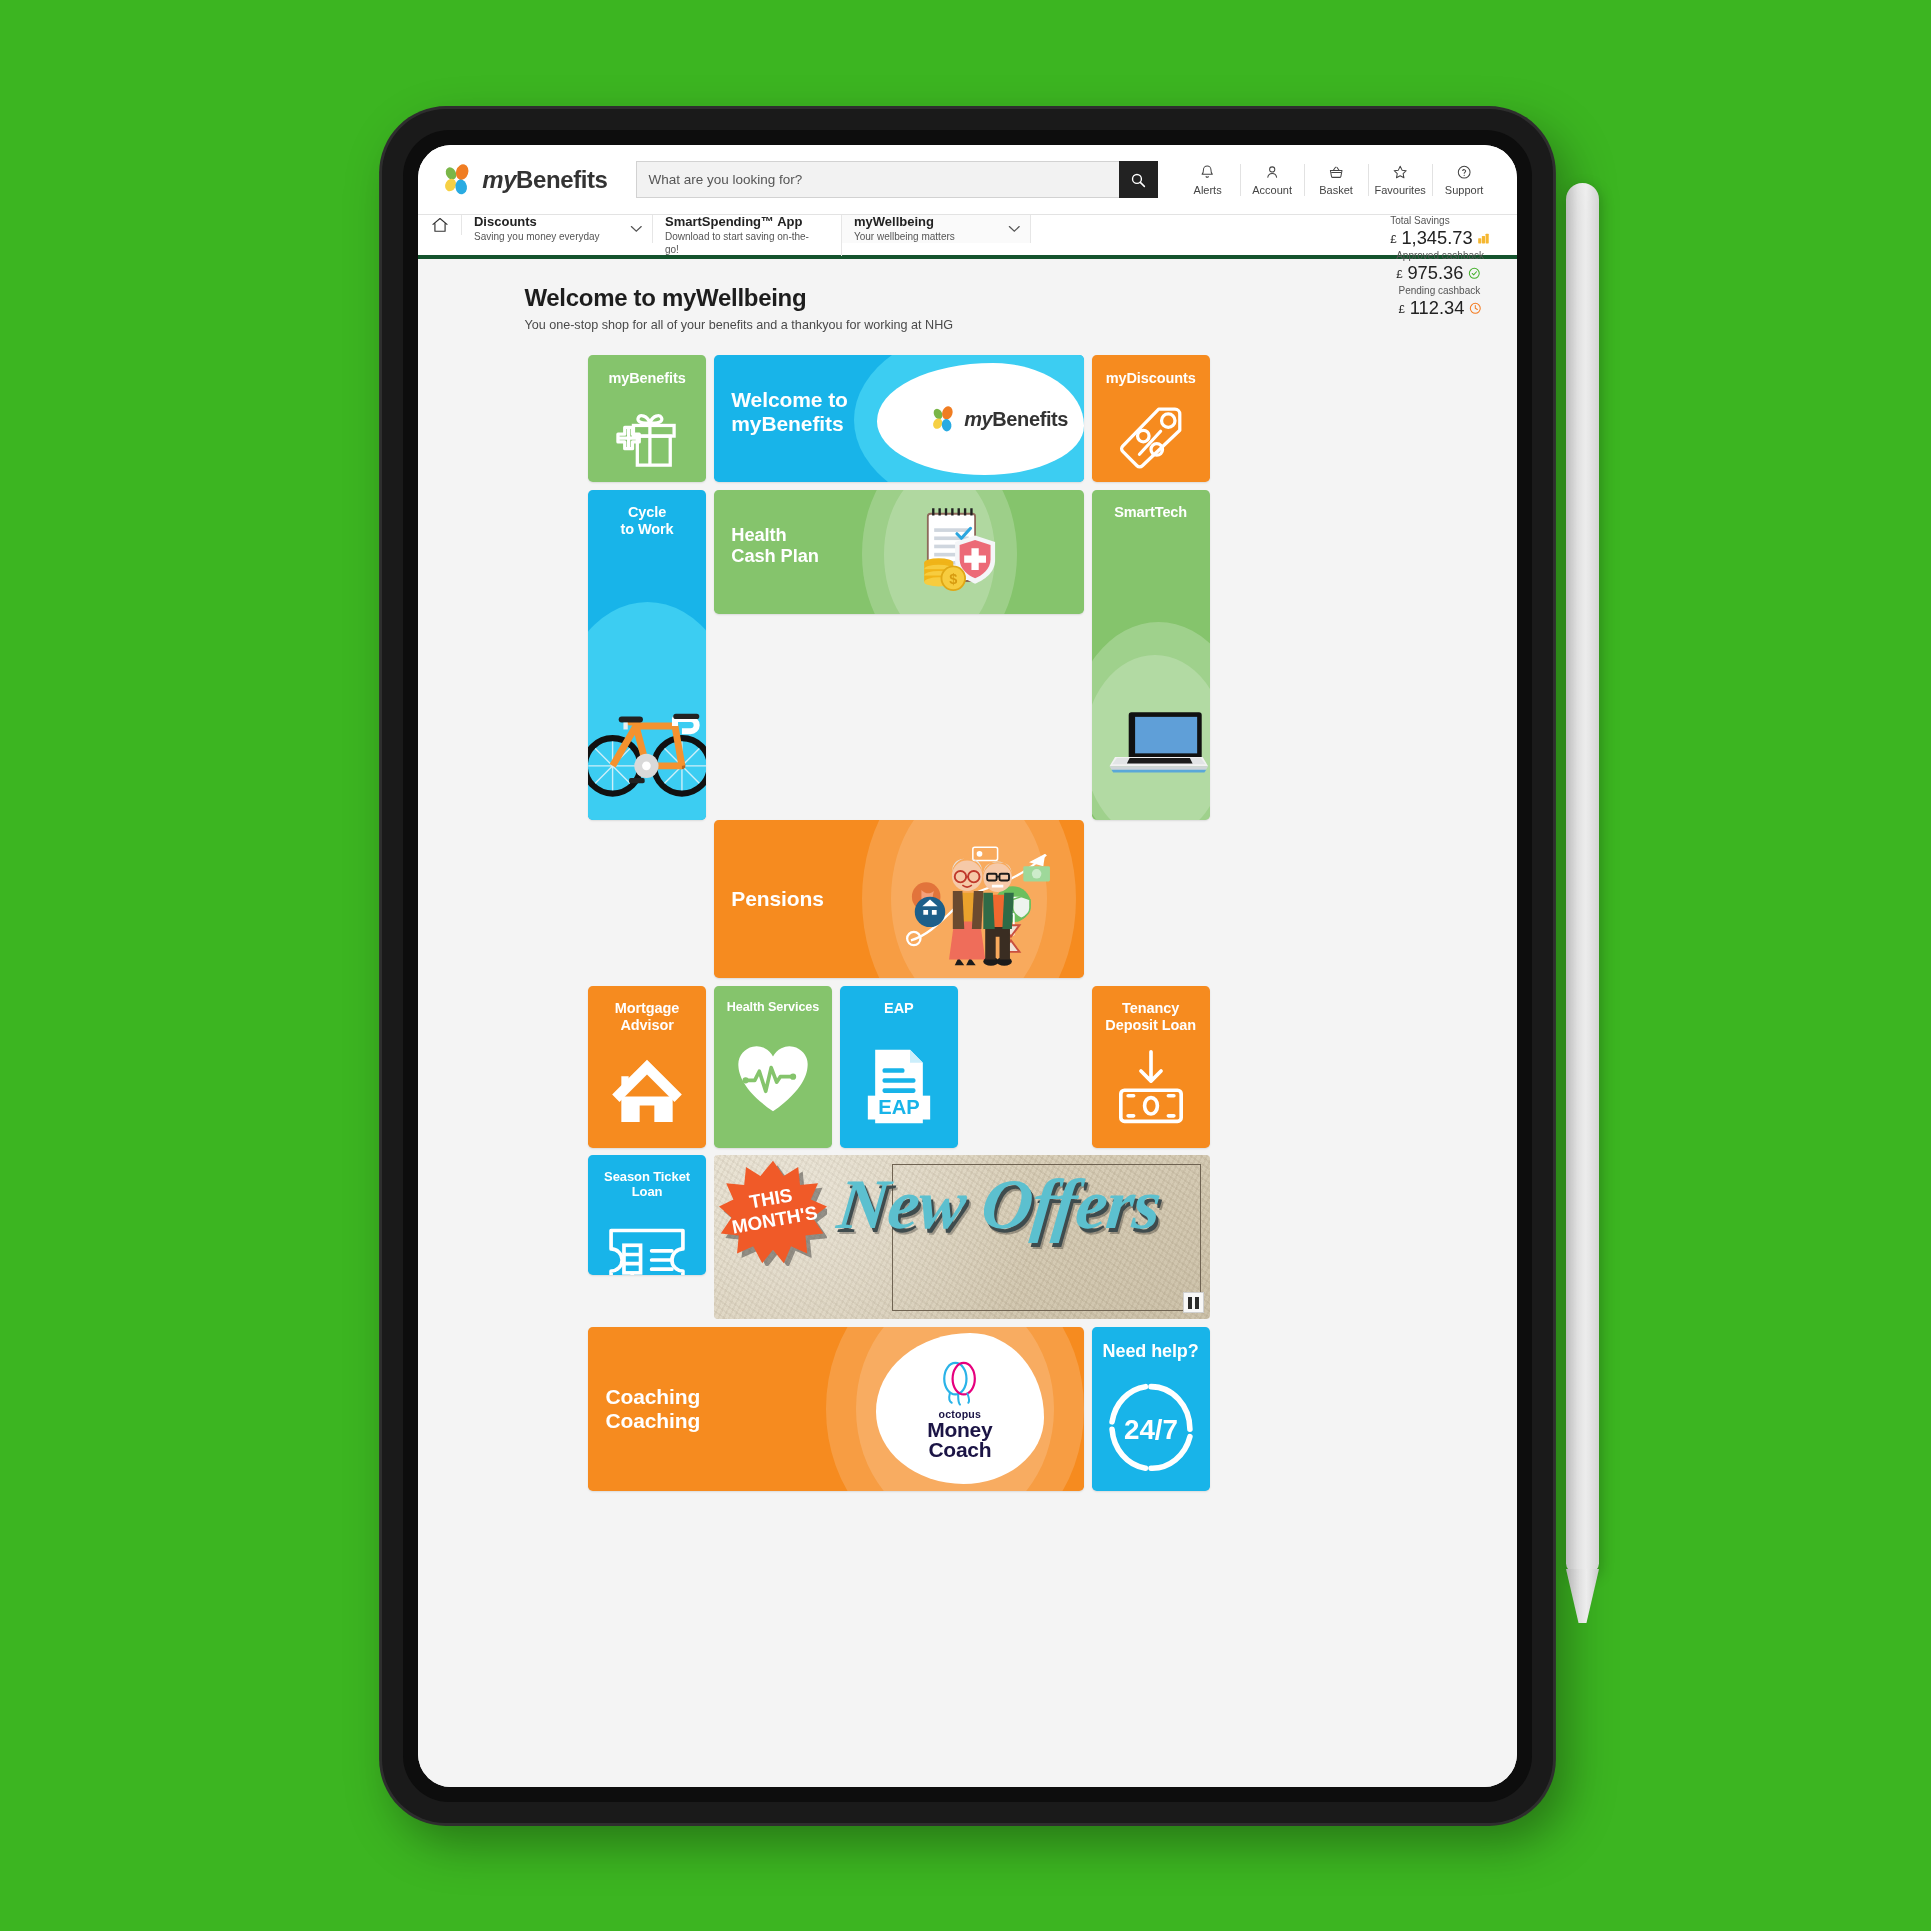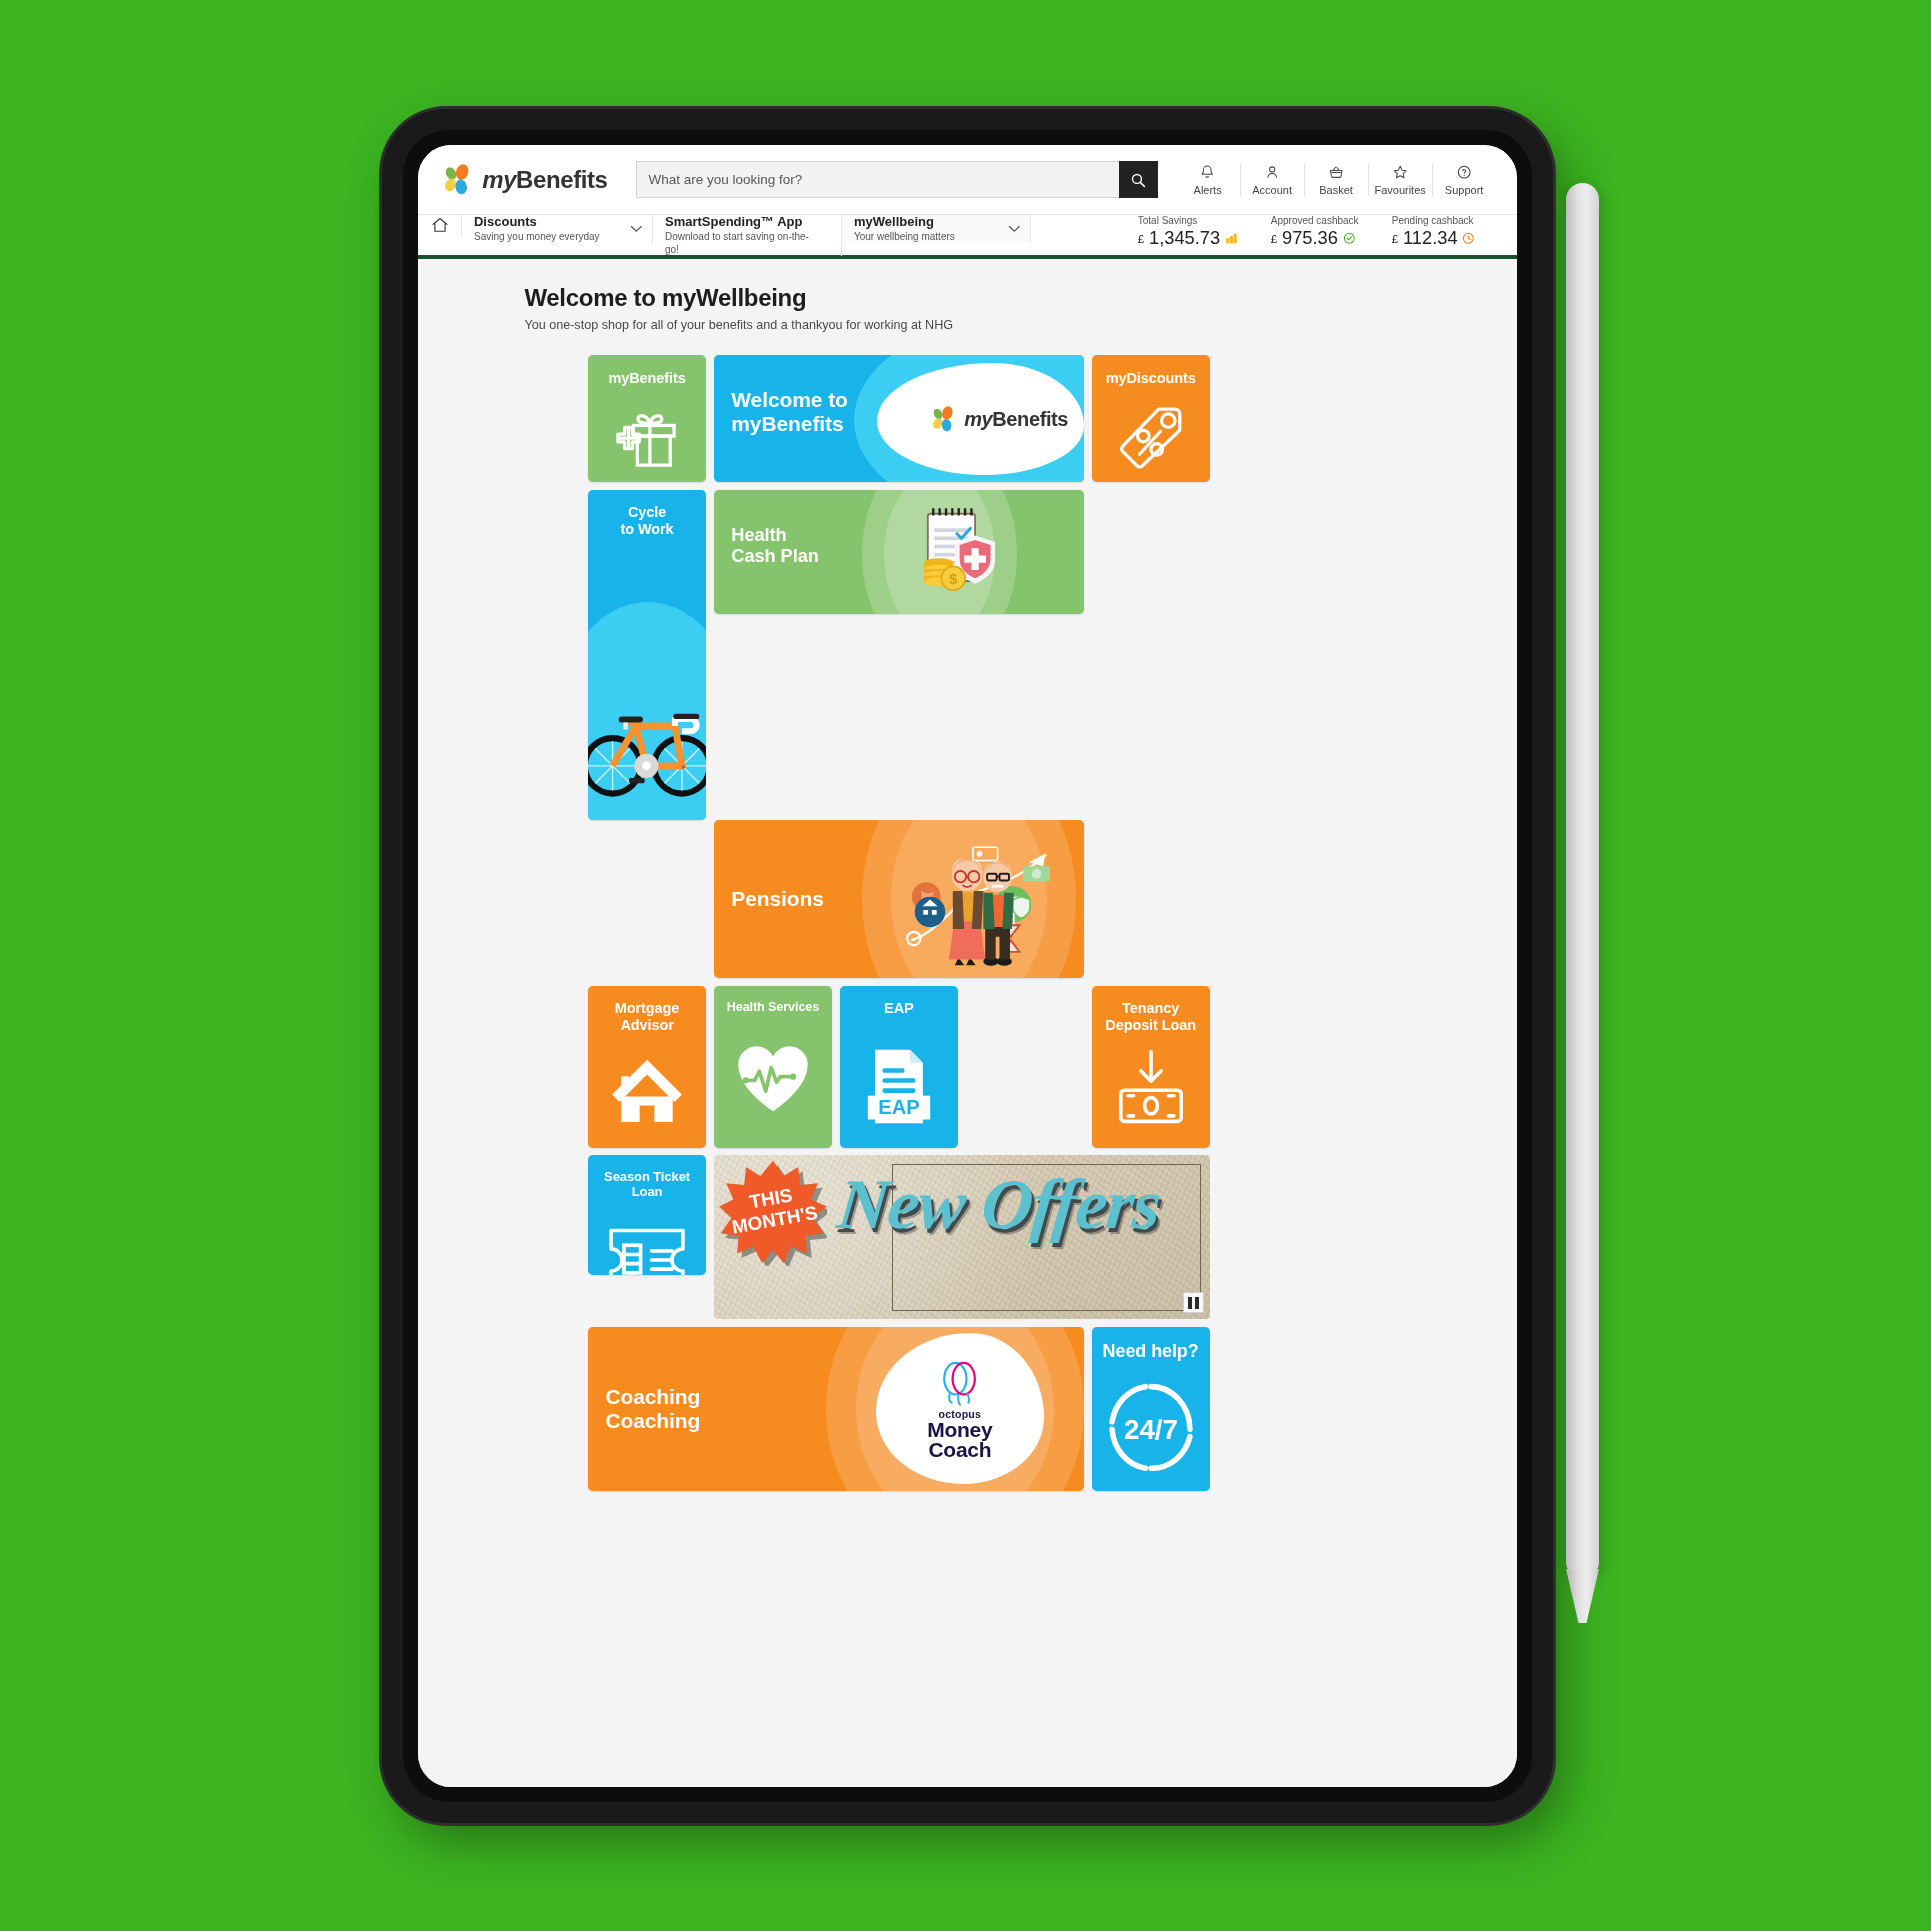--- a/index.html
+++ b/index.html
@@ -111,21 +111,21 @@
     border-right: 1px solid #e6e6e6;
     cursor: pointer;
   }
   .subnav-item.w1 { width: 191px; }
   .subnav-item.w2 { width: 189px; }
   .subnav-item.w3 { width: 189px; background:#fafafa; }
   .sn-title { font-size: 13px; font-weight: 700; color: #222; line-height: 1.15; }
   .sn-sub { font-size: 10px; color: #555; line-height: 1.3; }
   .sn-caret { position:absolute; right: 9.7px; top: 50%; transform: translateY(-50%); }
 
-  .savings { margin-left: auto; display: flex; align-items: center; gap: 10px; padding-right: 30px; }
+  .savings { margin-left: auto; display: flex; align-items: center; gap: 2px; padding-right: 15px; flex-direction: column; }
   .sv-block { padding: 0 11.6px; text-align: left; }
   .sv-label { font-size: 10px; color: #555; line-height: 1.2; }
   .sv-value { font-size: 18.3px; color: #222; display: flex; align-items: center; gap: 4.8px; line-height: 1.15; }
   .sv-value .cur { font-size: 11.6px; position: relative; top: 1px; }
 
   
   .page { background: #f4f4f4; padding: 25px 0 0 0; height: calc(100% - 114px); overflow: hidden; }
   .page-head { padding-left: 106px; }
   .page-title { font-size: 24px; font-weight: 700; color: #1d1d1d; letter-spacing: -0.3px; }
   .page-sub { font-size: 12.6px; color: #4a4a4a; margin-top: 5.8px; }
@@ -467,20 +467,34 @@
                   <rect x="20" y="75" width="32" height="7" fill="#f0b418"></rect>
              <ellipse cx="36" cy="82" rx="16" ry="5" fill="#f7cc3f"></ellipse>
                   <rect x="20" y="82" width="32" height="7" fill="#f0b418"></rect>
              <ellipse cx="36" cy="89" rx="16" ry="5" fill="#f7cc3f"></ellipse>
              <circle cx="52" cy="85" r="13" fill="#f7cc3f" stroke="#e0a816" stroke-width="2"></circle>
              <text x="52" y="91" font-size="16" font-weight="700" fill="#d79b10" text-anchor="middle" font-family="Liberation Sans, sans-serif">$</text>
            </g>
          </svg>
        </div>
 
+       <div class="tile green s9" style="height:330px;">
+         <div class="blob" style="left:-18%;top:40%;width:150%;height:70%;background:rgba(255,255,255,.22);"></div>
+         <div class="blob" style="left:-6%;top:50%;width:120%;height:56%;background:rgba(255,255,255,.20);"></div>
+         <div class="tile-title t-center">SmartTech</div>
+         <svg class="art" style="left:9.7px;bottom:42px;" width="112" height="73" viewBox="0 0 120 80">
+           <path d="M32 8 h74 a3 3 0 0 1 3 3 v46 h-80 v-46 a3 3 0 0 1 3 -3z" fill="#111"></path>
+           <rect x="36" y="13" width="68" height="40" fill="#5f9fd8"></rect>
+           <path d="M14 57 h96 l6 10 h-108z" fill="#f2f2f2"></path>
+           <path d="M16 58 h92 l5 7 h-102z" fill="#e2e4e6"></path>
+           <path d="M30 58 h66 l3 6 h-72z" fill="#1c1c1c"></path>
+           <path d="M8 67 h108 l-3 5 h-102z" fill="#cfd4d8"></path>
+           <path d="M10 71 h104 l-2 3 h-100z" fill="#5aa8d8"></path>
+         </svg>
+       </div>
 
        <div class="tile orange s3" style="height:158px;margin-top:-7.7px;">
          <div class="blob" style="left:40%;top:-42%;width:58%;height:184%;background:rgba(255,255,255,.16);"></div>
          <div class="blob" style="left:48%;top:-20%;width:42%;height:140%;background:rgba(255,255,255,.14);"></div>
          <div class="tile-title t-left" style="position:absolute;top:50%;transform:translateY(-50%);">Pensions</div>
          <svg class="art" style="left:51%;top:9.7px;" width="153" height="139" viewBox="0 0 160 146">
            <path d="M8 116 C40 106 54 72 86 62 118 52 136 38 150 26" fill="none" stroke="#fff" stroke-width="2.4"></path>
            <path d="M132 34 l17-9 -2 13z" fill="#fff"></path>
            <circle cx="11" cy="114" r="7" fill="none" stroke="#fff" stroke-width="2.4"></circle>
            <circle cx="24" cy="70" r="15" fill="#e2743b"></circle>

